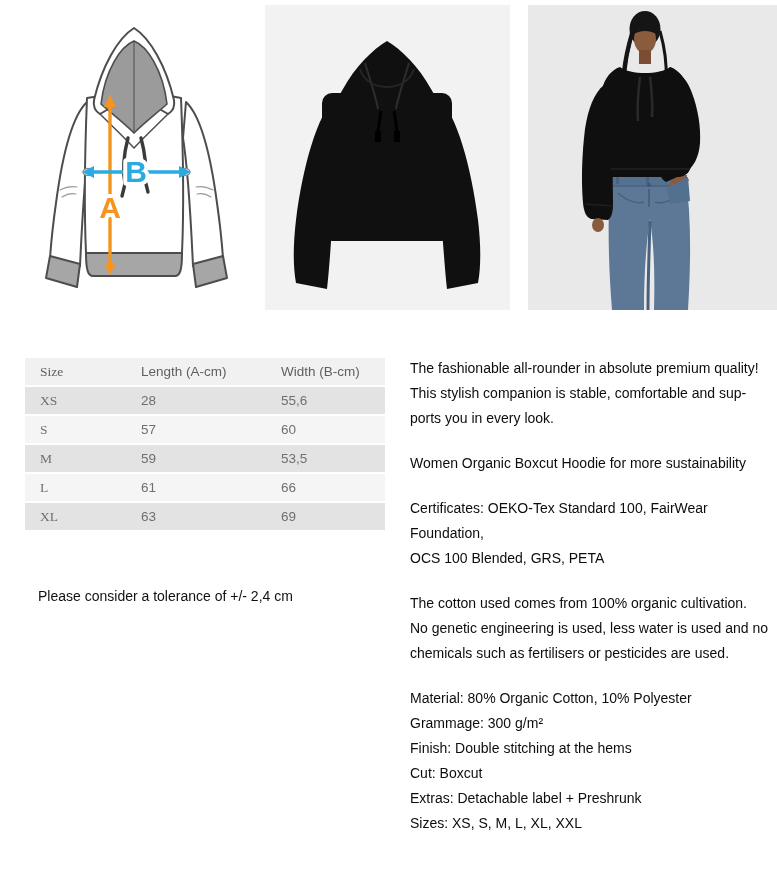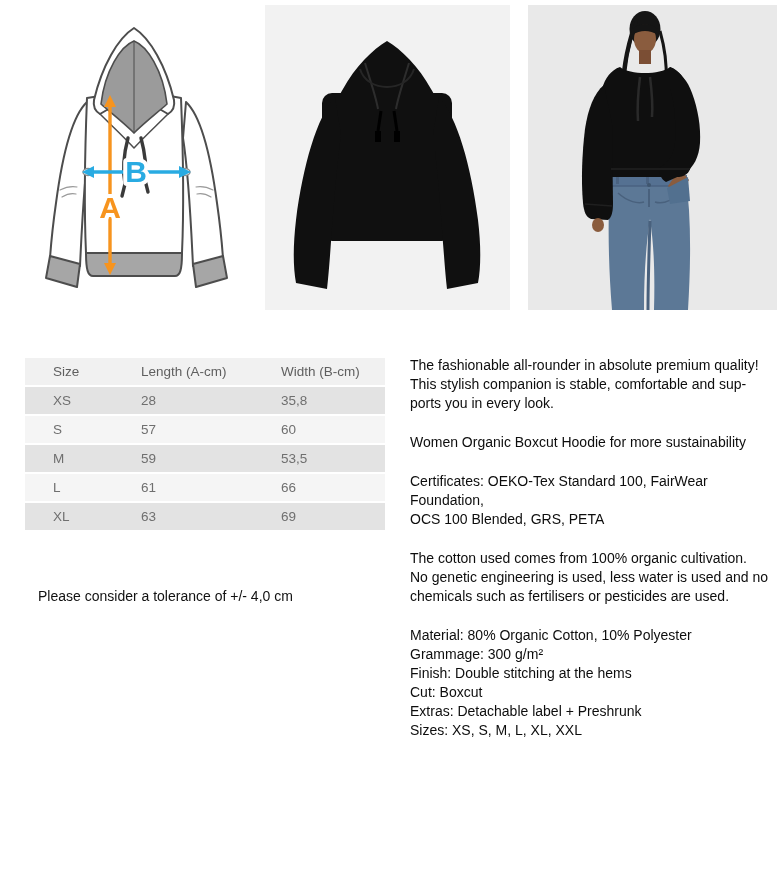--- a/index.html
+++ b/index.html
@@ -21,33 +21,33 @@
   .size-table{
     position:absolute;left:25px;top:356px;width:360px;
     border-collapse:separate;border-spacing:0 2px;
     font-size:13.5px;color:#6f6f6f;
   }
   .size-table th{
     font-weight:400;color:#5f5f5f;text-align:left;height:25px;
     background:#f1f1f1;vertical-align:middle;
   }
   .size-table td{height:25px;vertical-align:middle;}
-  .size-table th:first-child,.size-table td:first-child{padding-left:28px;}
+  .size-table th:first-child,.size-table td:first-child{padding-left:15px;font-family:Liberation Serif, serif;}
   .size-table .row-dark td{background:#e3e3e3;margin-left:40px;}
   .size-table .row-light td{background:#f5f5f5;}
   .col-size{width:115px;}
   .col-length{width:140px;}
   .col-width{width:105px;}
   
   .tolerance-note{
     position:absolute;left:38px;top:588px;font-size:14px;color:#111;
   }
   .description{
     position:absolute;left:410px;top:356px;width:362px;
-    font-size:14px;line-height:19px;color:#0d0d0d;
+    font-size:14px;line-height:25px;color:#0d0d0d;
   }
   .description p{margin:0 0 20px 0;white-space:pre-line;}
 </style>
 </head>
 <body>
 
 <div class="page">
 
   <div class="diagram-box">
     <svg viewBox="0 0 220 300">
@@ -163,21 +163,21 @@
       <tr>
         <th>Size</th>
         <th>Length (A-cm)</th>
         <th>Width (B-cm)</th>
       </tr>
     </thead>
     <tbody>
         <tr class="row-dark">
           <td>XS</td>
           <td>28</td>
-          <td>35,8</td>
+          <td>55,6</td>
         </tr>
         <tr class="row-light">
           <td>S</td>
           <td>57</td>
           <td>60</td>
         </tr>
         <tr class="row-dark">
           <td>M</td>
           <td>59</td>
           <td>53,5</td>
@@ -188,21 +188,21 @@
           <td>66</td>
         </tr>
         <tr class="row-dark">
           <td>XL</td>
           <td>63</td>
           <td>69</td>
         </tr>
       </tbody>
   </table>
 
-  <div class="tolerance-note">Please consider a tolerance of +/- 4,0 cm</div>
+  <div class="tolerance-note">Please consider a tolerance of +/- 2,4 cm</div>
 
   <div class="description">
       <p>The fashionable all-rounder in absolute premium quality!
 This stylish companion is stable, comfortable and sup-
 ports you in every look.</p>
       <p>Women Organic Boxcut Hoodie for more sustainability</p>
       <p>Certificates: OEKO-Tex Standard 100, FairWear Foundation,
 OCS 100 Blended, GRS, PETA</p>
       <p>The cotton used comes from 100% organic cultivation.
 No genetic engineering is used, less water is used and no

